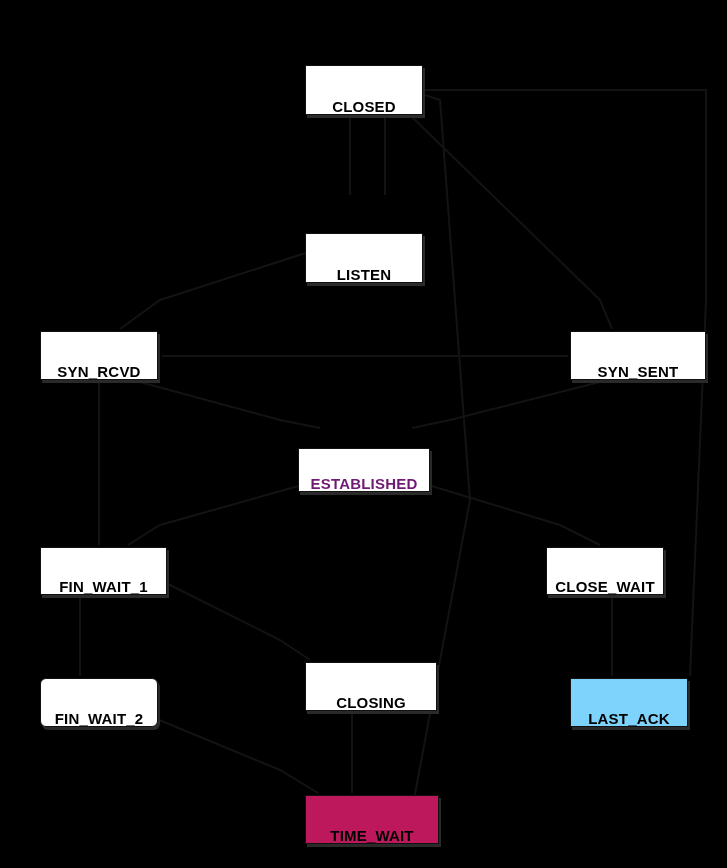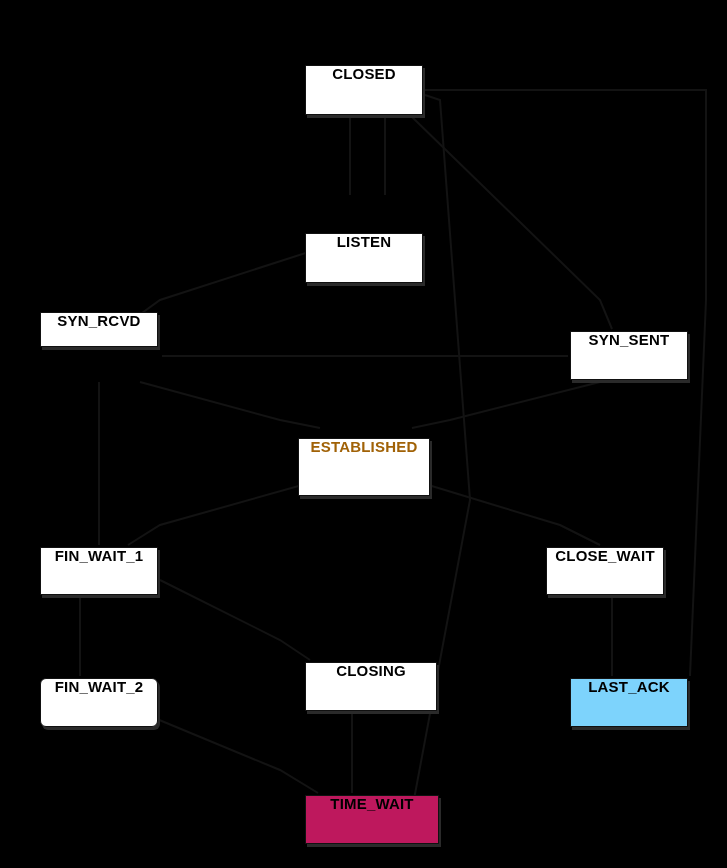--- a/index.html
+++ b/index.html
@@ -31,21 +31,21 @@
     fill: none;
   }
   
   .state-node {
     position: absolute;
     box-sizing: border-box;
     background: #ffffff;
     border: 1px solid #111111;
     box-shadow: 2px 3px 0 0 #2a2a2a;
     display: flex;
-    align-items: flex-start;
+    align-items: flex-end;
     justify-content: center;
     color: #000000;
     font-weight: bold;
     font-size: 15px;
     letter-spacing: 0.2px;
     white-space: nowrap;
   }
   .state-label {
     display: block;
     line-height: 1;
@@ -77,30 +77,30 @@
       <path d="M 412 810 L 470 500 L 440 100 L 425 95" class="edge-line" stroke="#131313"></path>
     </svg>
 
   <div id="node-layer">
       <div class="state-node" style="left: 305px; top: 65px; width: 118px; height: 50px; background: rgb(255, 255, 255); color: rgb(0, 0, 0);">
         <span class="state-label">CLOSED</span>
       </div>
       <div class="state-node" style="left: 305px; top: 197px; width: 118px; height: 50px; background: rgb(255, 255, 255); color: rgb(0, 0, 0); margin-top: 36px;">
         <span class="state-label">LISTEN</span>
       </div>
-      <div class="state-node" style="left: 40px; top: 312px; width: 118px; height: 35px; background: rgb(255, 255, 255); color: rgb(0, 0, 0);">
+      <div class="state-node" style="left: 40px; top: 331px; width: 118px; height: 49px; background: rgb(255, 255, 255); color: rgb(0, 0, 0);">
         <span class="state-label">SYN_RCVD</span>
       </div>
-      <div class="state-node" style="left: 570px; top: 331px; width: 118px; height: 49px; background: rgb(255, 255, 255); color: rgb(0, 0, 0);">
+      <div class="state-node" style="left: 570px; top: 331px; width: 136px; height: 49px; background: rgb(255, 255, 255); color: rgb(0, 0, 0);">
         <span class="state-label">SYN_SENT</span>
       </div>
-      <div class="state-node" style="left: 298px; top: 438px; width: 132px; height: 58px; background: rgb(255, 255, 255); color: #a16207;">
+      <div class="state-node" style="left: 298px; top: 448px; width: 132px; height: 44px; background: rgb(255, 255, 255); color: #701a75;">
         <span class="state-label">ESTABLISHED</span>
       </div>
-      <div class="state-node" style="left: 40px; top: 547px; width: 118px; height: 48px; background: rgb(255, 255, 255); color: rgb(0, 0, 0);">
+      <div class="state-node" style="left: 40px; top: 547px; width: 127px; height: 48px; background: rgb(255, 255, 255); color: rgb(0, 0, 0);">
         <span class="state-label">FIN_WAIT_1</span>
       </div>
       <div class="state-node" style="left: 546px; top: 547px; width: 118px; height: 48px; background: rgb(255, 255, 255); color: rgb(0, 0, 0);">
         <span class="state-label">CLOSE_WAIT</span>
       </div>
       <div class="state-node" style="left: 40px; top: 678px; width: 118px; height: 49px; background: rgb(255, 255, 255); color: rgb(0, 0, 0); border-radius: 6px;">
         <span class="state-label">FIN_WAIT_2</span>
       </div>
       <div class="state-node" style="left: 305px; top: 662px; width: 132px; height: 49px; background: rgb(255, 255, 255); color: rgb(0, 0, 0);">
         <span class="state-label">CLOSING</span>

